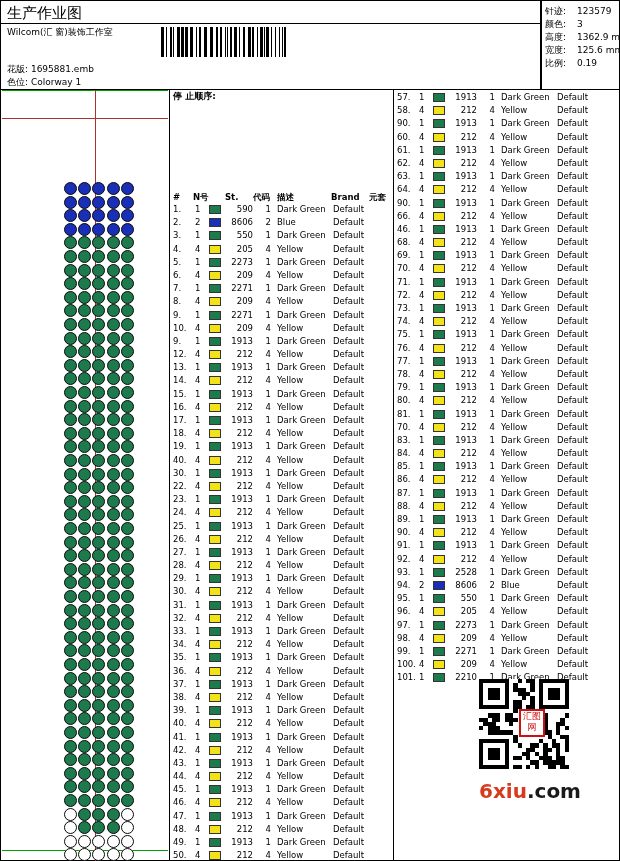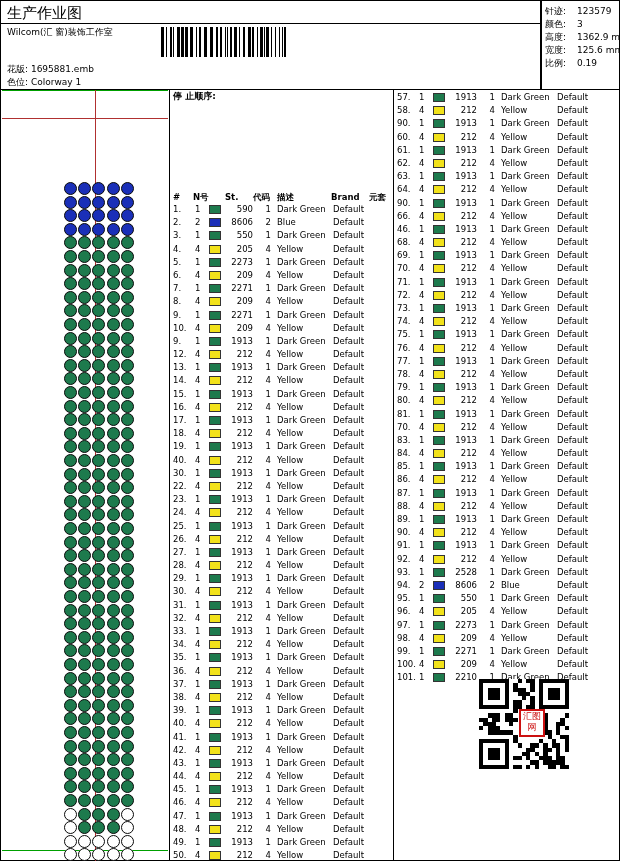--- a/index.html
+++ b/index.html
@@ -1546,14 +1546,17 @@
       <div class="cell" style="left: 25.7143px; top: 81.4286px; width: 4.28571px; height: 4.28571px;"></div>
       <div class="cell" style="left: 0px; top: 85.7143px; width: 4.28571px; height: 4.28571px;"></div>
       <div class="cell" style="left: 4.28571px; top: 85.7143px; width: 4.28571px; height: 4.28571px;"></div>
       <div class="cell" style="left: 8.57143px; top: 85.7143px; width: 4.28571px; height: 4.28571px;"></div>
       <div class="cell" style="left: 12.8571px; top: 85.7143px; width: 4.28571px; height: 4.28571px;"></div>
       <div class="cell" style="left: 17.1429px; top: 85.7143px; width: 4.28571px; height: 4.28571px;"></div>
       <div class="cell" style="left: 21.4286px; top: 85.7143px; width: 4.28571px; height: 4.28571px;"></div>
       <div class="cell" style="left: 25.7143px; top: 85.7143px; width: 4.28571px; height: 4.28571px;"></div>
       <div class="qr-stamp">汇图网</div>
     </div>
+  <div class="brandlogo">
+    <span>6xiu</span><span class="dotcom">.com</span>
+  </div>
 
 </div>
 
 </body></html>

